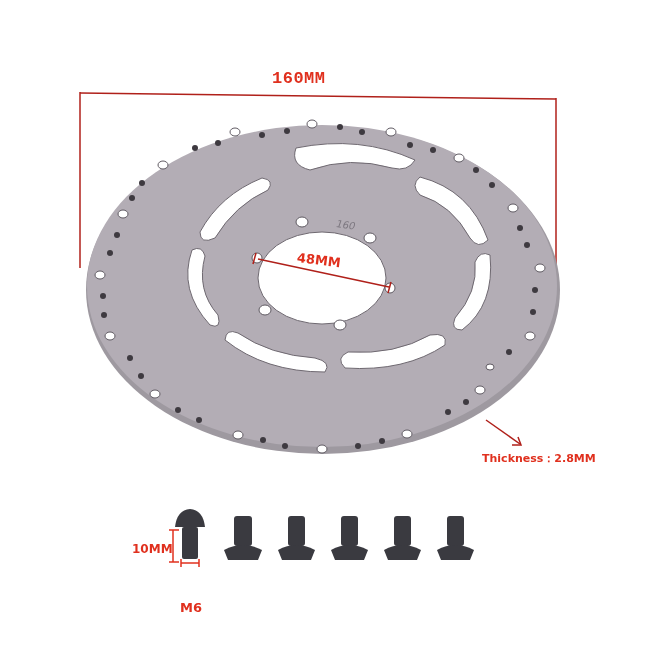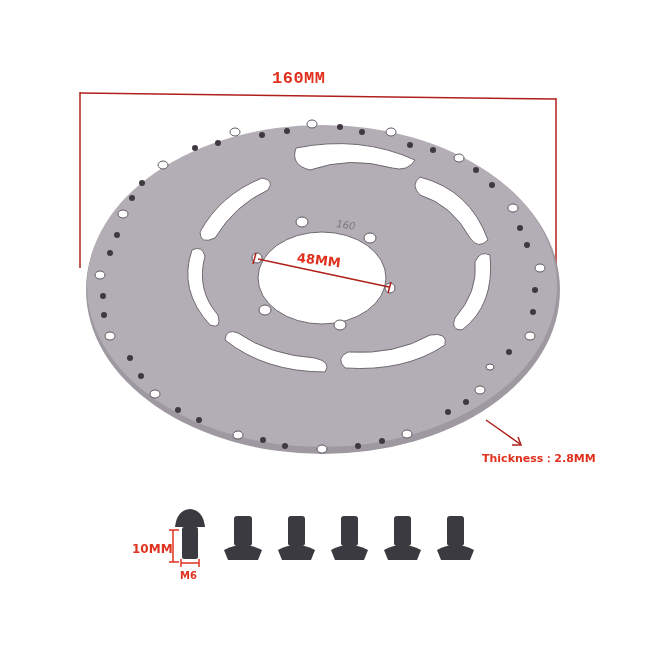--- a/index.html
+++ b/index.html
@@ -2,21 +2,21 @@
 <html><head>
 <meta charset="utf-8">
 <style>
   html,body{margin:0;padding:0;background:#ffffff;}
   body{width:645px;height:645px;position:relative;overflow:hidden;font-family:"DejaVu Sans",sans-serif;}
   .lbl{position:absolute;color:#e0301e;font-weight:bold;white-space:nowrap;}
   #t160{left:272px;top:69px;font-size:17px;letter-spacing:0.5px;font-family:Liberation Mono, monospace;}
   #t48{left:298px;top:250px;font-size:13px;transform:rotate(7deg);transform-origin:left top;}
   #tthick{left:482px;top:451px;font-size:11px;}
   #t10{left:132px;top:542px;font-size:12px;}
-  #tm6{left:180px;top:570px;font-size:10px;}
+  #tm6{left:180px;top:600px;font-size:13px;}
   svg{position:absolute;left:0;top:0;}
 </style>
 </head>
 <body>
 
 <svg width="645" height="645" viewBox="0 0 645 645">
 
   <g>
     <line x1="80" y1="93" x2="556" y2="99" stroke="#b0201a" stroke-width="1.5"></line>
     <line x1="80" y1="92" x2="80" y2="268" stroke="#b0201a" stroke-width="1.5"></line>

